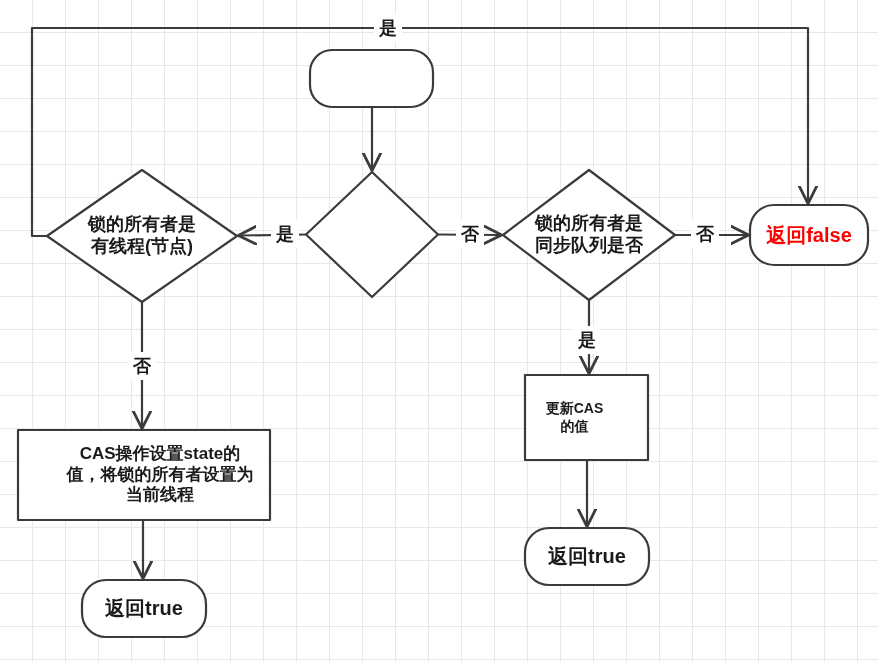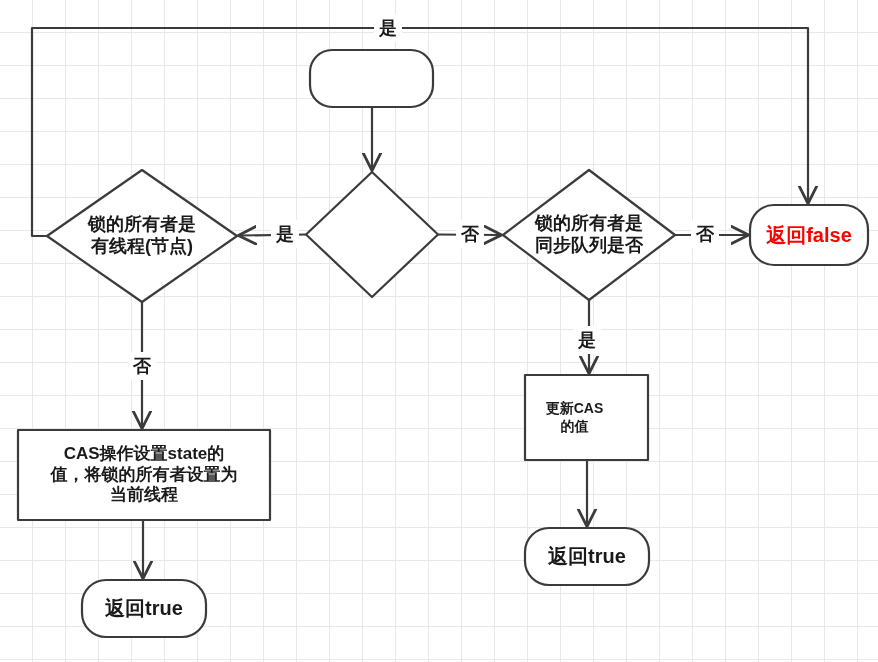--- a/index.html
+++ b/index.html
@@ -114,21 +114,21 @@
 
 
   <div class="node-label" style="left:42px; top:170px; width:200px; height:132px; font-size:18px;">锁的所有者是
 有线程(节点)</div>
 
   <div class="node-label" style="left:498px; top:170px; width:182px; height:130px; font-size:18px;">锁的所有者是
 同步队列是否</div>
 
   <div class="node-label t-red" style="left:750px; top:205px; width:118px; height:60px; font-size:20px;border-radius:16px;">返回false</div>
 
-  <div class="node-label" style="left:20px; top:430px; width:248px; height:90px; font-size:17px;">CAS操作设置state的
+  <div class="node-label" style="left:20px; top:430px; width:248px; height:90px; font-size:17px;padding-left:16px;">CAS操作设置state的
 值，将锁的所有者设置为
 当前线程</div>
 
   <div class="node-label" style="left:525px; top:375px; width:99px; height:85px; font-size:14px;">更新CAS
 的值</div>
 
   <div class="node-label" style="left:82px; top:580px; width:124px; height:57px; font-size:20px;">返回true</div>
 
   <div class="node-label" style="left:525px; top:528px; width:124px; height:57px; font-size:20px;">返回true</div>
 

